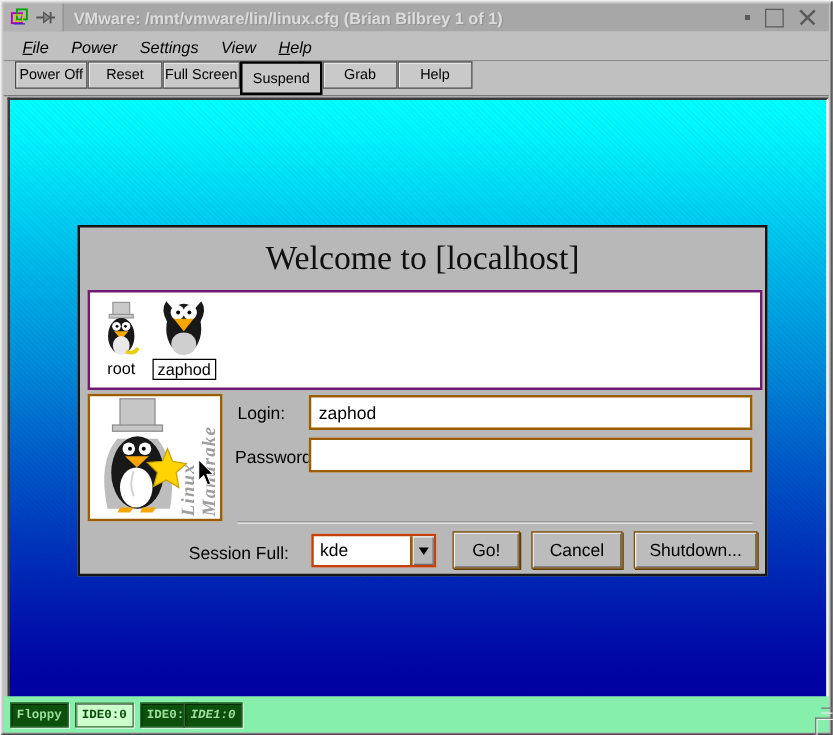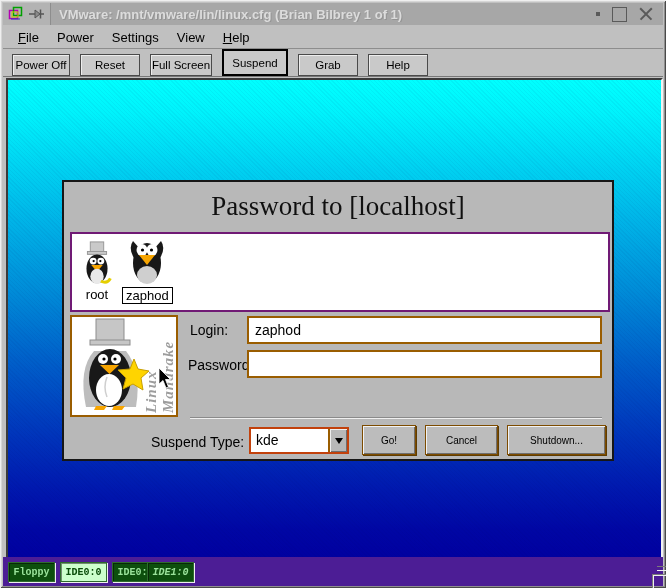--- a/index.html
+++ b/index.html
@@ -13,26 +13,26 @@
   .tb-title{flex:1;color:#dcdcdc;font-weight:bold;font-size:13px;padding-left:8px;white-space:nowrap;overflow:hidden;text-shadow:1px 1px 0 #949494;}
   .tb-controls{display:flex;align-items:center;gap:12px;padding-right:10px;}
   .ctl-min{width:4px;height:4px;background:#5a5a5a;}
   .ctl-max{width:13px;height:13px;border:1px solid #5a5a5a;background:transparent;}
   .ctl-x{position:relative;width:14px;height:14px;}
   .ctl-x:before,.ctl-x:after{content:"";position:absolute;left:-1px;top:6px;width:16px;height:1.5px;background:#5a5a5a;}
   .ctl-x:before{transform:rotate(45deg);}
   .ctl-x:after{transform:rotate(-45deg);}
 
   
-  .menubar{position:absolute;left:3px;top:27px;right:3px;height:21px;background:#c0c0c0;display:flex;align-items:center;padding-left:6px;border-bottom:1px solid #8d8d8d;}
+  .menubar{position:absolute;left:3px;top:27px;right:3px;height:21px;background:#c0c0c0;display:flex;align-items:center;padding-left:6px;border-bottom:1px solid #8d8d8d;font-style:italic;}
   .menu-item{padding:2px 9px;font-size:13px;color:#000;}
   .menu-item .u{text-decoration:underline;}
 
   
-  .toolbar{position:absolute;left:3px;top:49px;right:3px;height:27px;background:#c0c0c0;display:flex;align-items:flex-end;gap:10px;padding-left:9px;border-bottom:1px solid #777;}
+  .toolbar{position:absolute;left:3px;top:49px;right:3px;height:27px;background:#c0c0c0;display:flex;align-items:flex-start;padding-left:9px;border-bottom:1px solid #777;}
   .tool-btn{height:20px;background:#c9c9c9;border:1px solid #4a4a4a;box-shadow:inset 1px 1px 0 #ededed;
     font-size:11.5px;color:#000;display:flex;align-items:center;justify-content:center;font-family:"Liberation Sans",sans-serif;}
   .w56{width:56px;} .w58{width:58px;} .w60{width:60px;}
   .tool-btn.active{border:2px solid #000;height:23px;width:62px;box-shadow:none;}
 
   
   .screen{position:absolute;left:6px;top:78px;width:653px;height:479px;
     border-top:2px solid #3a3a3a;border-left:2px solid #3a3a3a;border-bottom:2px solid #f2f2f2;border-right:2px solid #f2f2f2;
     background:
       repeating-linear-gradient(45deg, rgba(0,0,90,0.045) 0 1px, transparent 1px 3px),
@@ -59,27 +59,27 @@
   .fld-password{top:168px;}
   .separator{position:absolute;left:126px;width:412px;top:235px;height:0;border-top:1px solid #8a8a8a;border-bottom:1px solid #efefef;}
   .lbl-session{left:87px;top:252px;}
   .combo{position:absolute;left:185px;top:245px;width:100px;height:27px;background:#fff;border:2px solid #c2410c;display:flex;box-sizing:border-box;}
   .combo-text{flex:1;font-size:14px;padding:3px 0 0 5px;color:#000;}
   .combo-btn{width:17px;background:#b8b8b8;border-left:2px solid #9a5d00;display:flex;align-items:center;justify-content:center;
     box-shadow:inset 1px 1px 0 #eee, inset -1px -1px 0 #6e6e6e;}
   .combo-arrow{width:0;height:0;border-left:4px solid transparent;border-right:4px solid transparent;border-top:6px solid #000;}
   .dlg-btn{position:absolute;top:243px;height:28px;background:#bcbcbc;border:1px solid #7d4b00;
     box-shadow:inset 1px 1px 0 #f2f2f2, inset -1px -1px 0 #6e6e6e, 1px 1px 0 #5e3c00;
-    font-family:"Liberation Sans",sans-serif;font-size:10px;color:#000;display:flex;align-items:center;justify-content:center;}
+    font-family:"Liberation Sans",sans-serif;font-size:14px;color:#000;display:flex;align-items:center;justify-content:center;}
   .btn-go{left:298px;width:52px;}
   .btn-cancel{left:361px;width:71px;}
   .btn-shutdown{left:443px;width:97px;}
 
   
-  .statusbar{position:absolute;left:3px;right:3px;bottom:2px;height:29px;background:#4c1d95;}
+  .statusbar{position:absolute;left:3px;right:3px;bottom:2px;height:29px;background:#86efac;}
   .indicator{position:absolute;top:5px;height:18px;width:45px;display:flex;align-items:center;justify-content:center;
     font-family:"Liberation Mono","DejaVu Sans Mono",monospace;font-weight:bold;font-size:10px;
     border:1px solid #2e6b2e;box-shadow:inset 1px 1px 0 rgba(0,0,0,.45), 1px 1px 0 #f0f0f0;
     background:#0d4f0d;color:#9ae29a;}
   .indicator.active{background:#ccffcc;color:#0a4d0a;}
   .ind-0{left:5px;} .ind-1{left:57px;} .ind-2{left:109px;} .ind-3{left:144px;font-style:italic;}
   .grip{position:absolute;right:0;bottom:0;width:13px;height:13px;border-left:1px solid #7a7a7a;border-top:1px solid #7a7a7a;box-shadow:inset 1px 1px 0 #efefef;}
   .side-notch{position:absolute;right:0;top:8px;width:9px;height:3px;border-top:1px solid #7a7a7a;border-bottom:1px solid #efefef;}
 
   .cursor{position:absolute;left:150px;top:288px;pointer-events:none;}
@@ -125,21 +125,21 @@
     <div class="tool-btn w58">Reset</div>
     <div class="tool-btn w60">Full Screen</div>
     <div class="tool-btn active">Suspend</div>
     <div class="tool-btn w58">Grab</div>
     <div class="tool-btn w58">Help</div>
   </div>
 
   <div class="screen">
 
     <div class="dialog">
-      <div class="dlg-title">Password to [localhost]</div>
+      <div class="dlg-title">Welcome to [localhost]</div>
 
       <div class="userbox">
         <div class="user user-root">
           <svg width="30" height="46" viewBox="0 0 30 48">
             <rect x="8" y="2" width="14" height="11" fill="#c9c9c9" stroke="#969696" stroke-width="1"></rect>
             <rect x="5" y="12" width="20" height="3" fill="#c9c9c9" stroke="#969696" stroke-width="1"></rect>
             <ellipse cx="15" cy="30" rx="11" ry="15" fill="#181818"></ellipse>
             <circle cx="11" cy="22" r="3.6" fill="#fff"></circle>
               <circle cx="19" cy="22" r="3.6" fill="#fff"></circle>
             <circle cx="11.5" cy="22" r="1.2" fill="#000"></circle>
@@ -185,21 +185,21 @@
         </svg>
         <div class="logo-text">Linux Mandrake</div>
       </div>
 
       <div class="fld-label lbl-login">Login:</div>
       <input class="text-field fld-login" type="text" value="zaphod" style="">
       <div class="fld-label lbl-password">Password:</div>
       <input class="text-field fld-password" type="password" value="" style="">
       <div class="separator"></div>
 
-      <div class="fld-label lbl-session">Suspend Type:</div>
+      <div class="fld-label lbl-session">Session Full:</div>
       <div class="combo">
         <div class="combo-text">kde</div>
         <div class="combo-btn">
           <div class="combo-arrow"></div>
         </div>
       </div>
       <div class="dlg-btn btn-go">Go!</div>
       <div class="dlg-btn btn-cancel">Cancel</div>
       <div class="dlg-btn btn-shutdown">Shutdown...</div>
     </div>

